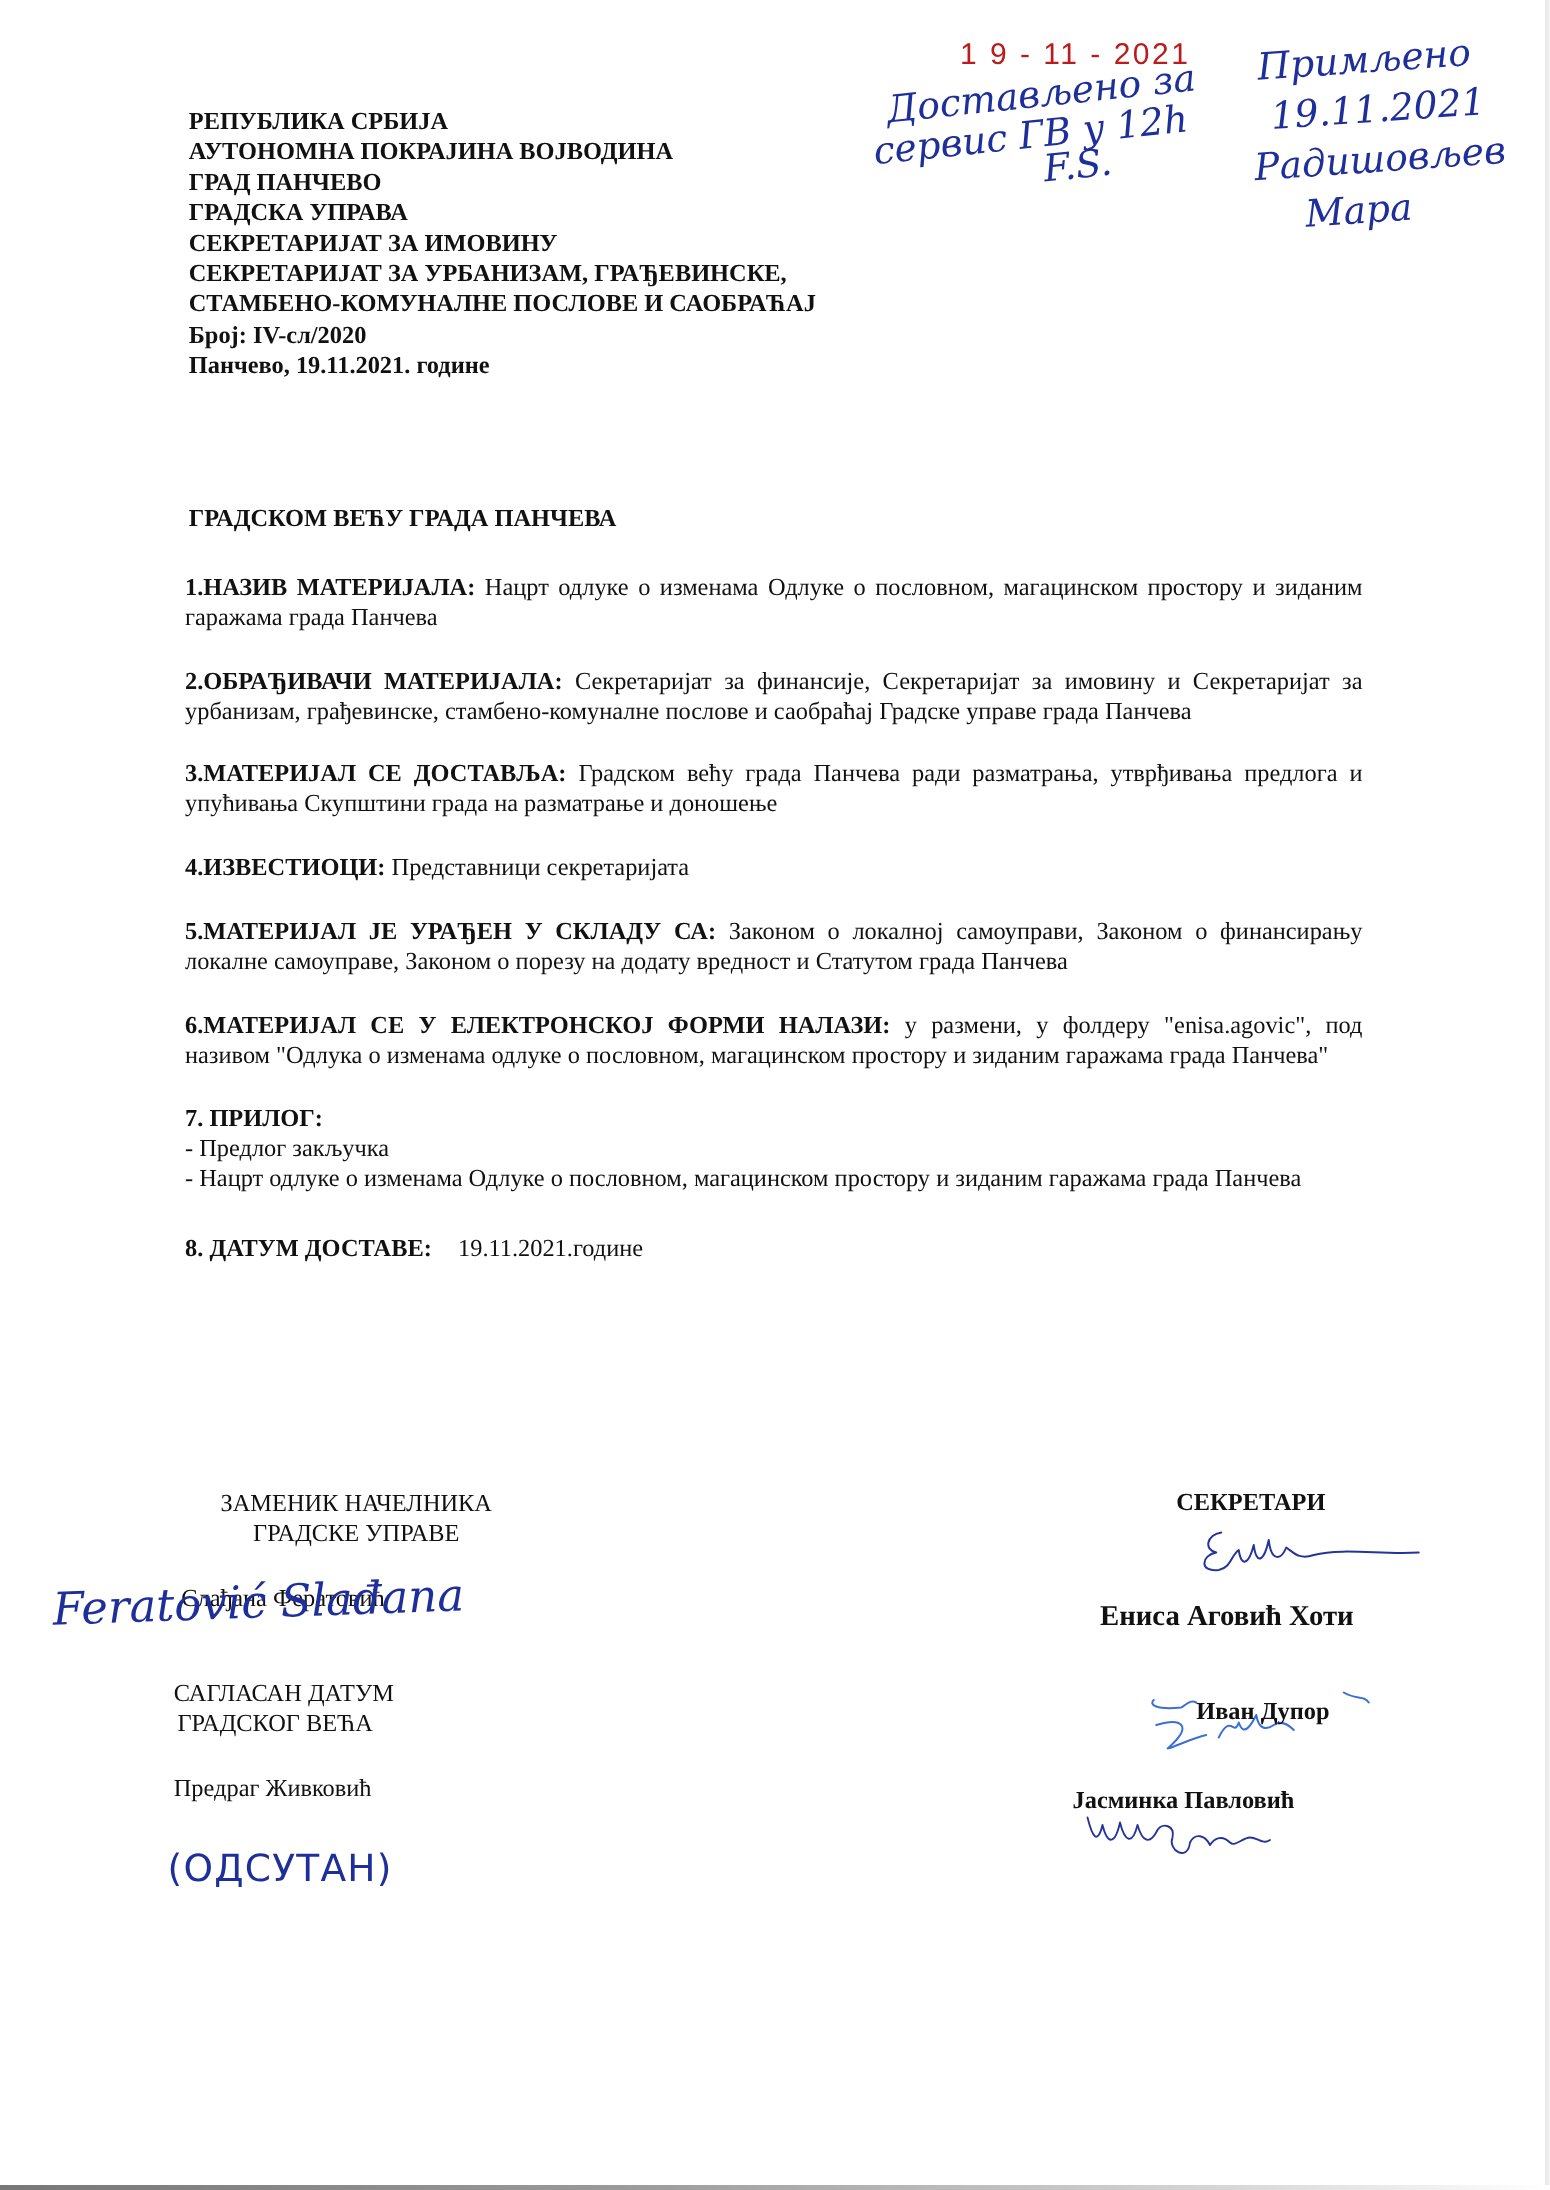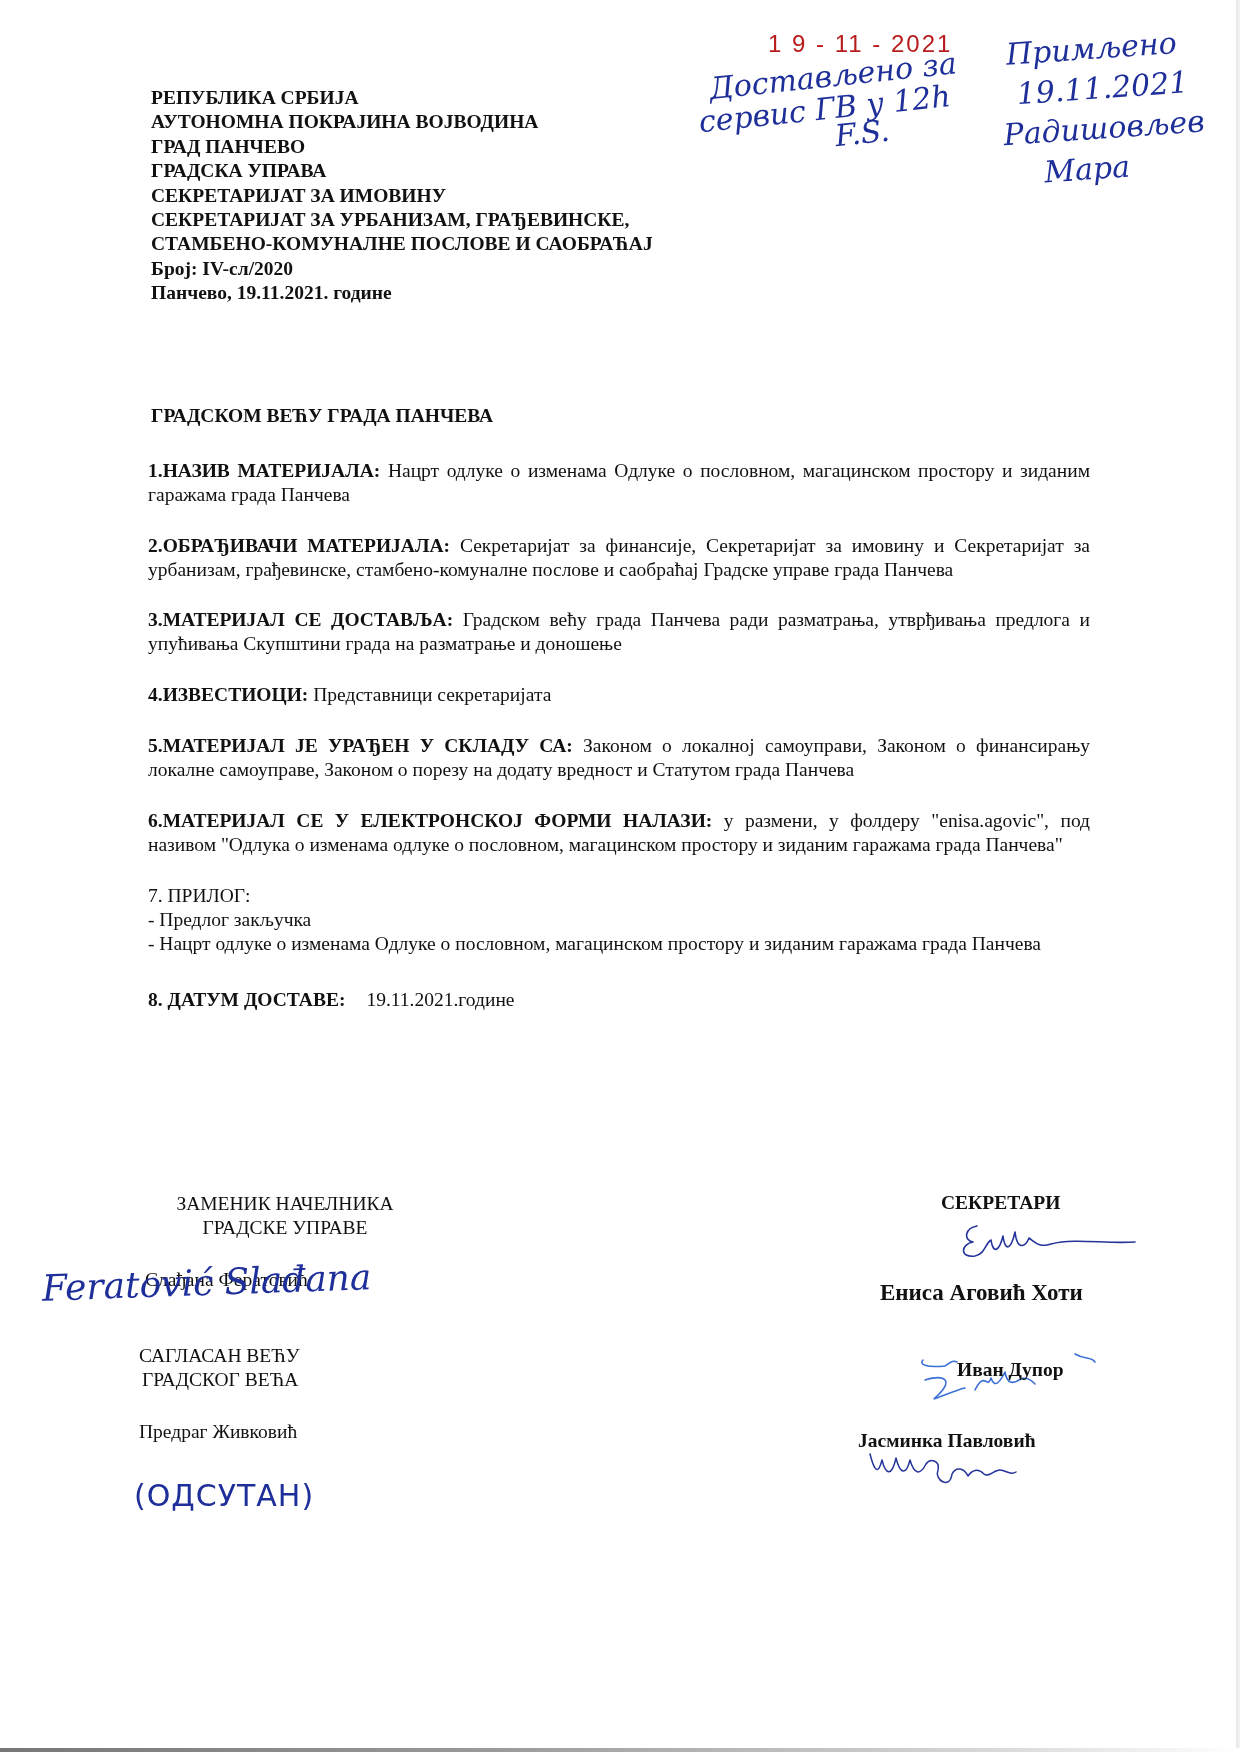--- a/index.html
+++ b/index.html
@@ -13,21 +13,21 @@
 
     .header { position: absolute; left: 151px; top: 86px; font-weight: bold; font-size: 19.5px; line-height: 24.4px; }
     .header div { white-space: nowrap; }
 
     .addressee { position: absolute; left: 151px; top: 405px; font-weight: bold; font-size: 19.5px; white-space: nowrap; }
 
     .body { position: absolute; left: 148px; top: 459px; width: 942px; font-size: 19.5px; line-height: 24px; }
     .section { margin: 0 0 27px 0; text-align: justify; }
     .section .label { font-weight: bold; }
     .section.s2 { margin-bottom: 26px; }
-    .prilog-title { font-weight: normal; }
+    .prilog-title { font-weight: bold; }
     .prilog-item { text-align: justify; }
     .date-label { font-weight: bold; }
     .date-value { margin-left: 21px; }
 
     .sig-left { position: absolute; left: 140px; top: 1192px; font-weight: normal; font-size: 19.5px; line-height: 24px; }
     .sig-left .title { text-align: center; width: 290px; }
     .sig-left .name { margin-top: 28px; }
     .sig-left .block2 { margin-top: 52px; }
     .abs { position: absolute; white-space: nowrap; }
 
@@ -104,21 +104,21 @@
   </div>
 </div>
 
 <div class="sig-left">
   <div class="title">
     <div>ЗАМЕНИК НАЧЕЛНИКА</div>
     <div>ГРАДСКЕ УПРАВЕ</div>
   </div>
   <div class="name" style="margin-left:5px;">Слађана Фератовић</div>
   <div class="block2" style="margin-left:-1px;">
-    <div>САГЛАСАН ВЕЋУ</div>
+    <div>САГЛАСАН ДАТУМ</div>
     <div style="margin-left:3px;">ГРАДСКОГ ВЕЋА</div>
   </div>
   <div style="margin-top:28px; margin-left:-1px;">Предраг Живковић</div>
 </div>
 <div class="ink" style="left:42px; top:1262px; font-size:36px; transform:rotate(-2deg);">Feratović Slađana</div>
 <div class="ink" style="left:134px; top:1478px; font-size:30px; font-style:normal; font-family:'DejaVu Sans', sans-serif; letter-spacing:1px;">(ОДСУТАН)</div>
 
 <div class="abs" style="left:941px; top:1192px; font-weight:bold; font-size:19.5px;">СЕКРЕТАРИ</div>
 <svg class="scribble" style="left:955px; top:1218px;" width="190" height="50">
   <path d="M22 8 C10 10 8 22 18 24 C6 26 4 40 20 38 C30 36 30 26 36 22 C38 36 44 34 48 18 C50 34 56 32 60 14 C62 32 70 30 74 20 C80 24 84 30 96 26 C120 20 150 26 180 24" stroke="#24349a" stroke-width="1.6"></path>

